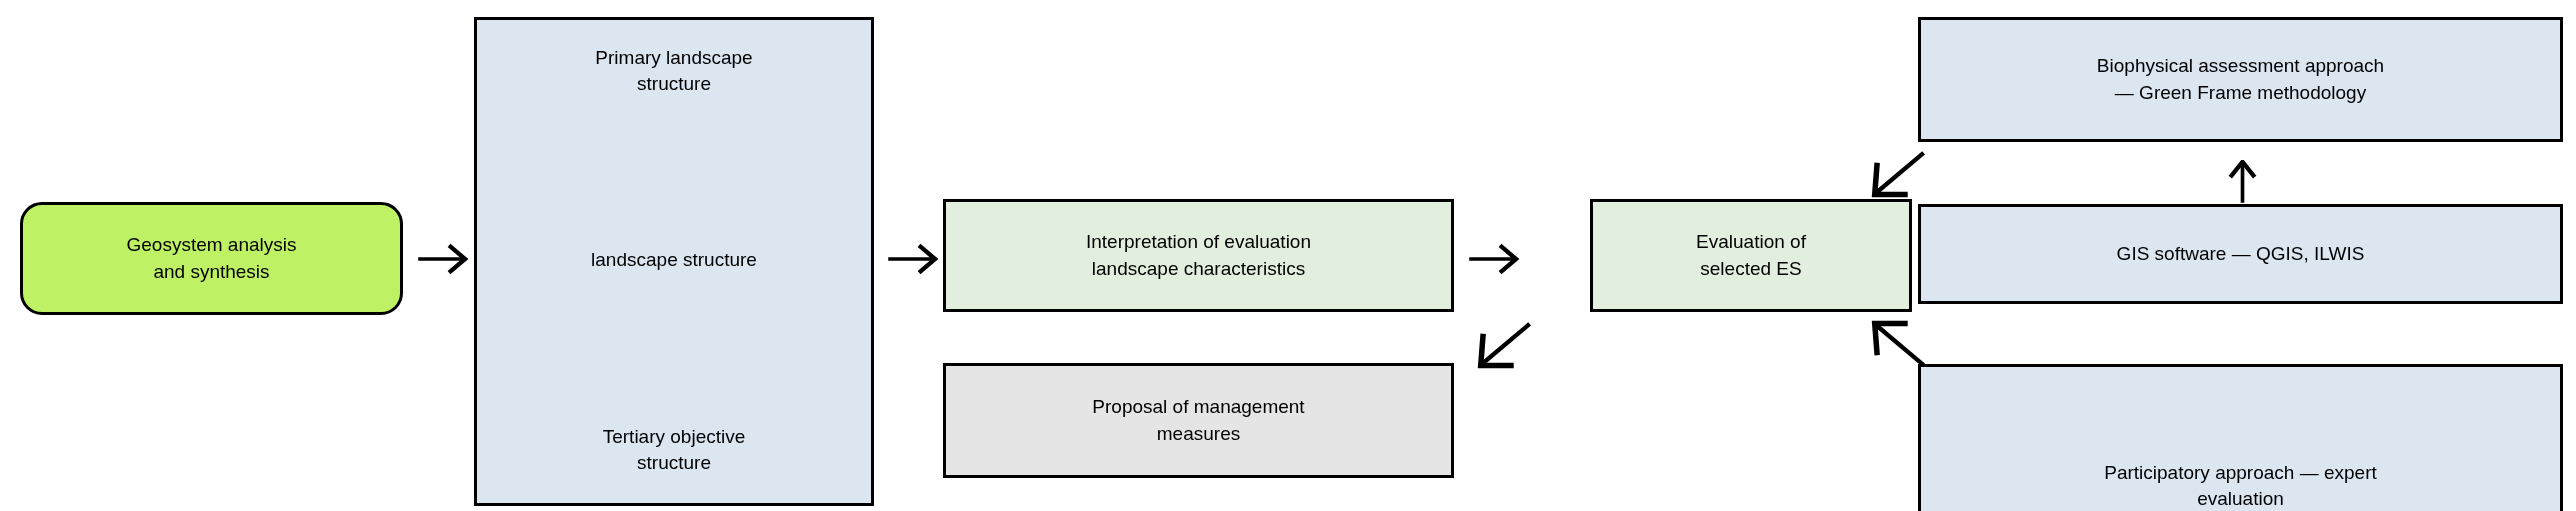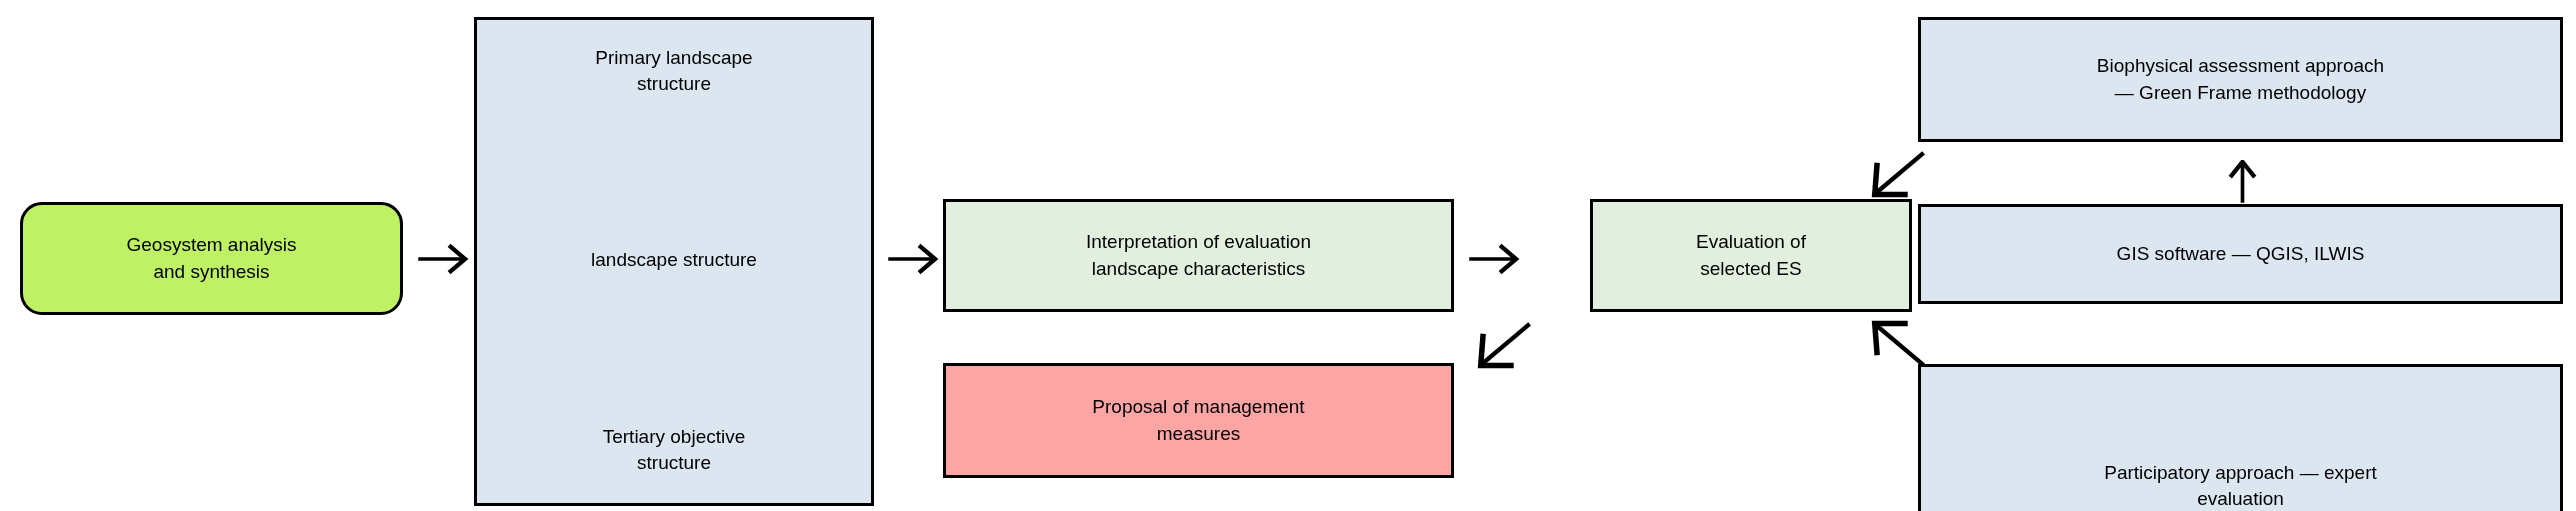--- a/index.html
+++ b/index.html
@@ -29,21 +29,21 @@
     line-height: 1.38;
     padding: 3.7px 9.8px;
   }
   .node .line {
     display: block;
     white-space: nowrap;
   }
   .fill-grey  { background: #bef264; border-radius: 22px; }
   .fill-blue  { background: #dce6f1; }
   .fill-green { background: #e2eede; }
-  .fill-amber { background: #fca5a5; }
+  .fill-amber { background: #e5e5e5; }
 
   
   .stack {
     justify-content: space-between;
     padding: 24.6px 12.3px 27px 12.3px;
   }
   .stack .block {
     width: 100%;
     text-align: center;
   }

